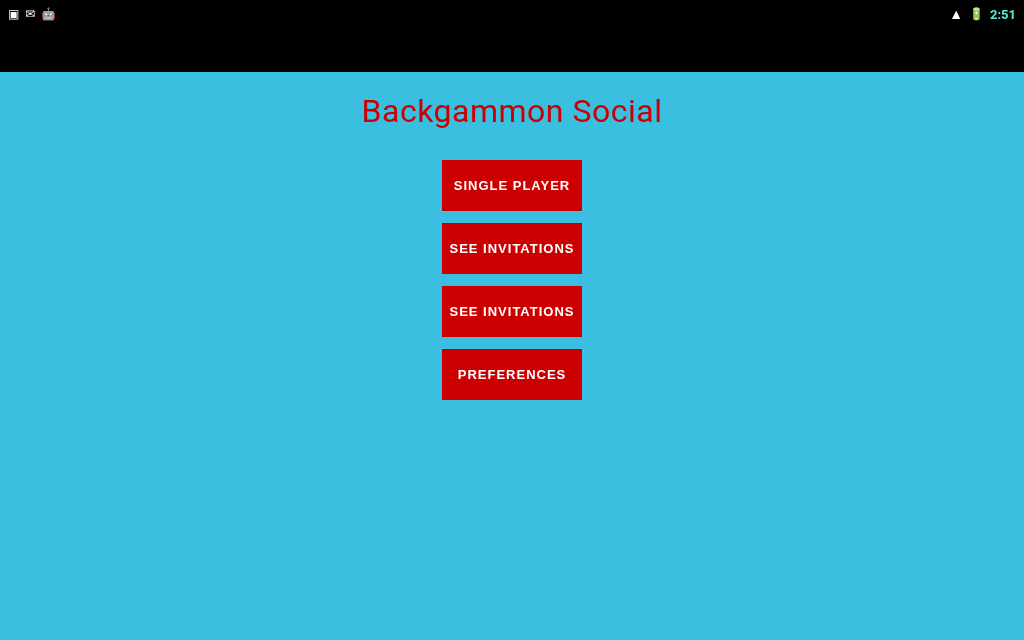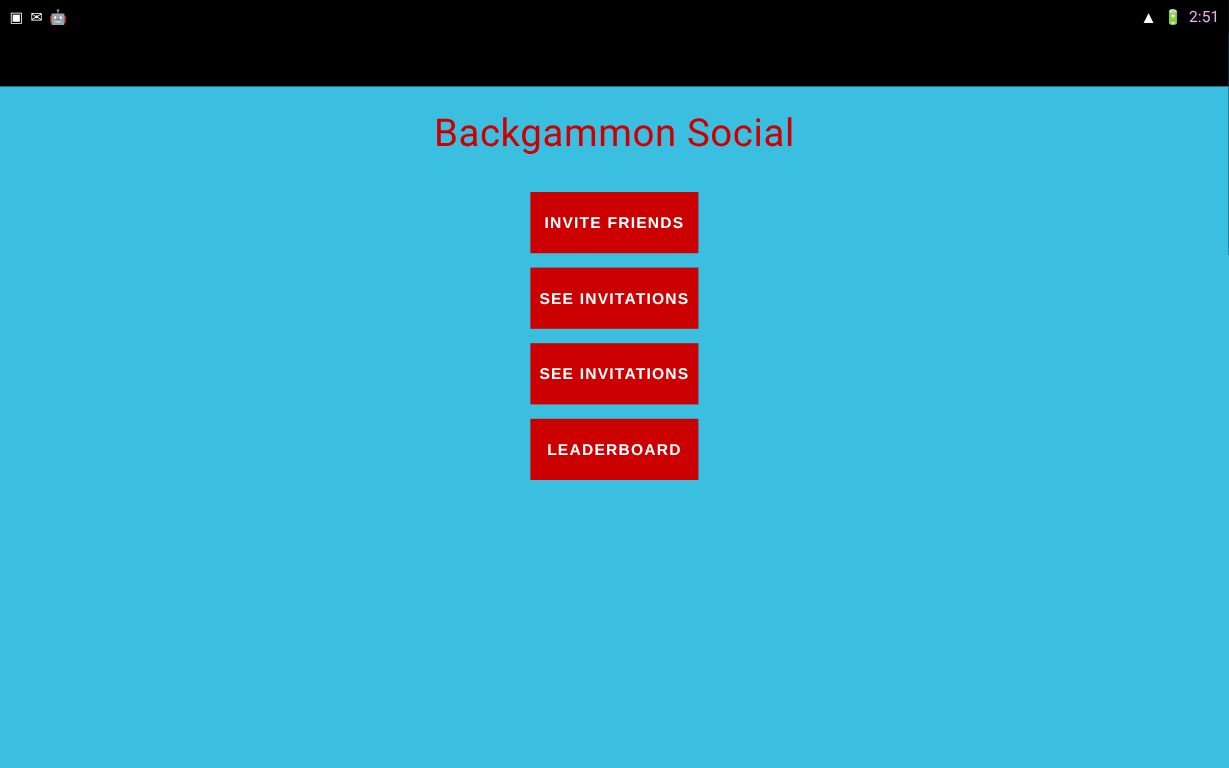--- a/index.html
+++ b/index.html
@@ -38,23 +38,23 @@
       align-items: center;
       gap: 6px;
     }
 
     .status-icon {
       color: #fff;
       font-size: 12px;
     }
 
     .status-time {
-      color: #f0abfc;
+      color: #5eead4;
       font-size: 13px;
-      font-weight: normal;
+      font-weight: bold;
     }
 
     
     .main-content {
       width: 1024px;
       height: 584px;
       background: #3bbfe0;
       display: flex;
       flex-direction: column;
       align-items: center;
@@ -132,24 +132,24 @@
     <span class="wifi-icon">▲</span>
     <span class="battery-display">🔋</span>
     <span class="status-time">2:51</span>
   </div>
 </div>
 
 <div class="main-content">
   <h1 class="app-title">Backgammon Social</h1>
 
   <div class="menu-buttons">
-    <button class="menu-btn">INVITE FRIENDS</button>
+    <button class="menu-btn">SINGLE PLAYER</button>
     <button class="menu-btn">SEE INVITATIONS</button>
     <button class="menu-btn">SEE INVITATIONS</button>
-    <button class="menu-btn">LEADERBOARD</button>
+    <button class="menu-btn">PREFERENCES</button>
   </div>
 </div>
 
 <div class="nav-bar">
   <span class="nav-icon">◁</span>
   <span class="nav-icon">○</span>
   <span class="nav-icon">□</span>
 </div>
 
 </body></html>

